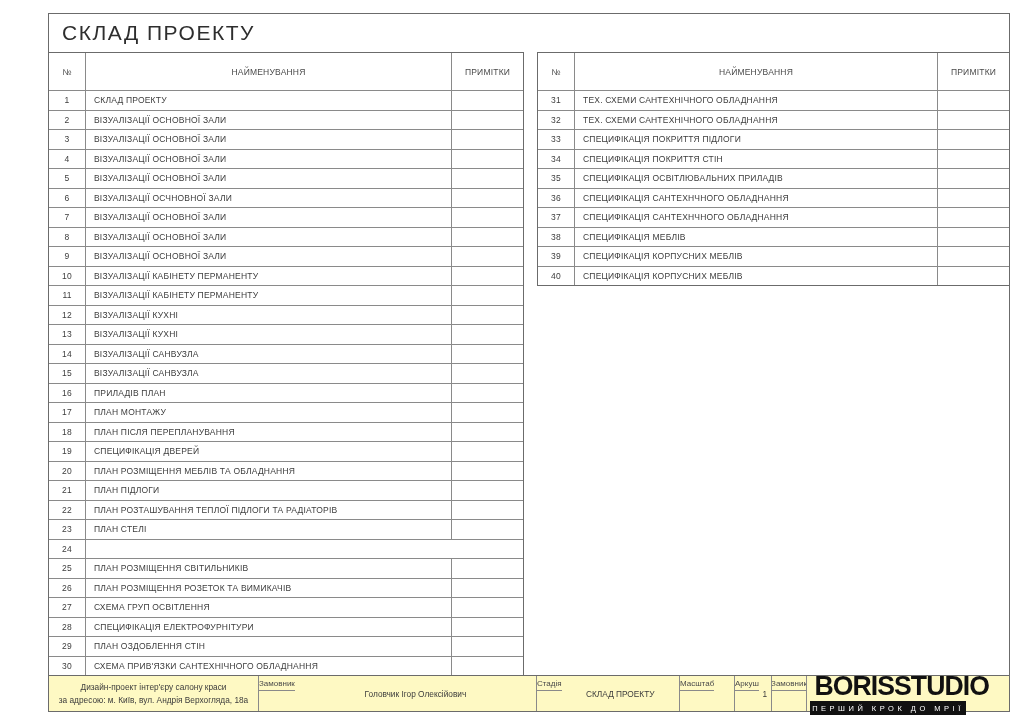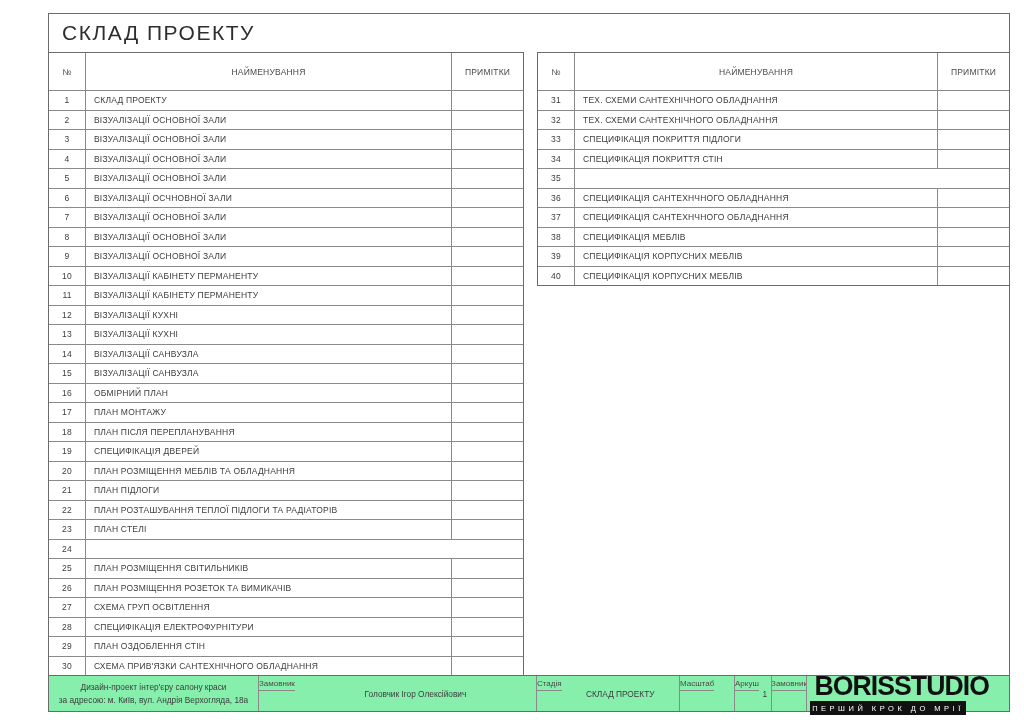--- a/index.html
+++ b/index.html
@@ -34,21 +34,21 @@
   .c-num{width:37px;flex:0 0 37px;border-right:1px solid var(--line);
          display:flex;align-items:center;justify-content:center;}
   .c-name{flex:1 1 auto;border-right:1px solid var(--line);
           display:flex;align-items:center;padding-left:8px;overflow:hidden;white-space:nowrap;}
   .thead .c-name{justify-content:center;padding-left:0;}
   .c-note{width:71px;flex:0 0 71px;display:flex;align-items:center;justify-content:center;}
   .trow{display:flex;height:19.5px;border-top:1px solid var(--line);align-items:stretch;}
   
   .tblock{
     position:absolute;left:48px;top:675px;width:962px;height:37px;
-    border:1px solid var(--edge);display:flex;background:#86efac;font-size:8.3px;
+    border:1px solid var(--edge);display:flex;background:#fef9c3;font-size:8.3px;
   }
   .tb-col{display:flex;flex-direction:row;border-left:1px solid var(--line);min-width:0;}
   .tb-col:first-child{border-left:none;}
   .tb-desc{flex:0 0 209px;display:flex;flex-direction:column;align-items:center;
            justify-content:center;text-align:center;line-height:1.45;padding:0 2px;}
   .tb-customer{flex:0 0 278px;}
   .tb-stage{flex:0 0 143px;}
   .tb-scale{flex:0 0 55px;}
   .tb-sheet{flex:0 0 37px;}
   .tb-sheets{flex:0 0 35px;}
@@ -168,21 +168,21 @@
       </div>
 
       <div class="trow">
         <div class="c-num">15</div>
         <div class="c-name">ВІЗУАЛІЗАЦІЇ САНВУЗЛА</div>
         <div class="c-note"></div>
       </div>
 
       <div class="trow">
         <div class="c-num">16</div>
-        <div class="c-name">ОБМІРНИЙ ПЛАН</div>
+        <div class="c-name">ПРИЛАДІВ ПЛАН</div>
         <div class="c-note"></div>
       </div>
 
       <div class="trow">
         <div class="c-num">17</div>
         <div class="c-name">ПЛАН МОНТАЖУ</div>
         <div class="c-note"></div>
       </div>
 
       <div class="trow">
@@ -291,20 +291,21 @@
       </div>
 
       <div class="trow">
         <div class="c-num">34</div>
         <div class="c-name">СПЕЦИФІКАЦІЯ ПОКРИТТЯ СТІН</div>
         <div class="c-note"></div>
       </div>
 
       <div class="trow">
         <div class="c-num">35</div>
+        <div class="c-name">СПЕЦИФІКАЦІЯ ОСВІТЛЮВАЛЬНИХ ПРИЛАДІВ</div>
         <div class="c-note"></div>
       </div>
 
       <div class="trow">
         <div class="c-num">36</div>
         <div class="c-name">СПЕЦИФІКАЦІЯ САНТЕХНЧНОГО ОБЛАДНАННЯ</div>
         <div class="c-note"></div>
       </div>
 
       <div class="trow">

